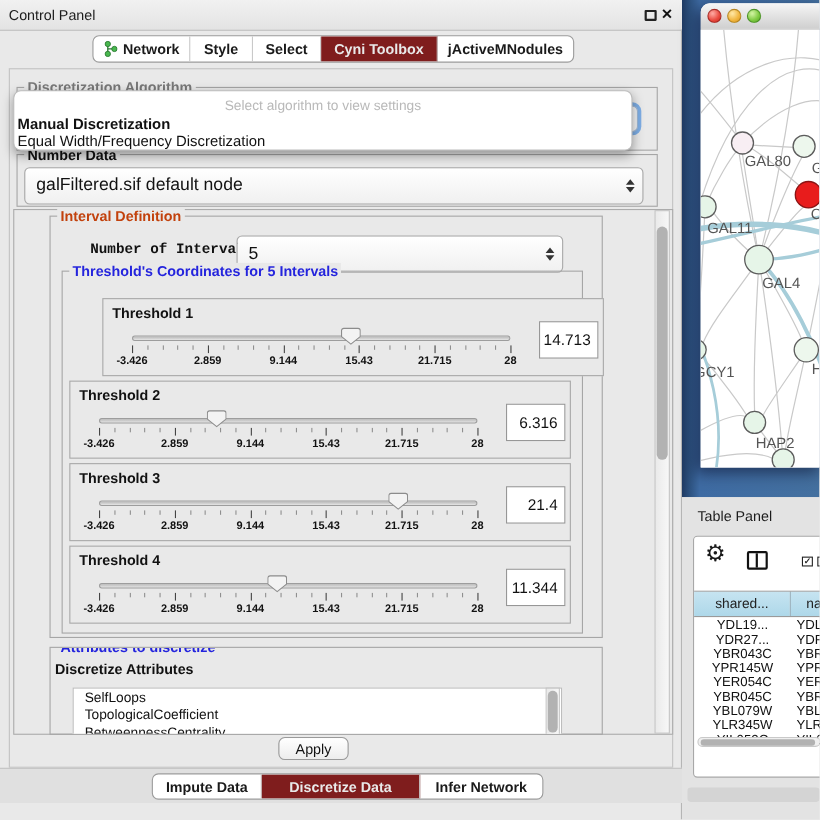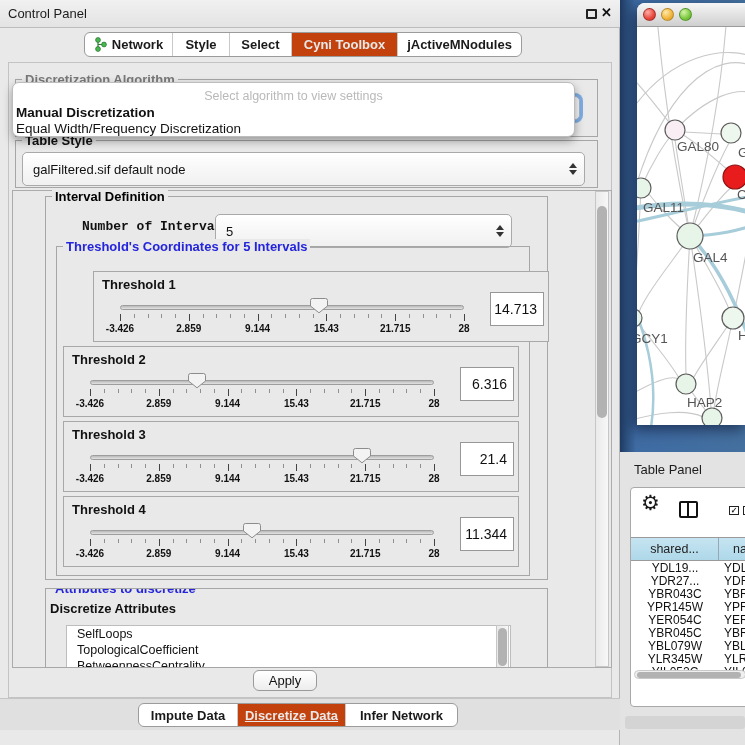--- a/index.html
+++ b/index.html
@@ -12,32 +12,32 @@
   .cp-titlebar { position:absolute; left:0; top:0; width:620px; height:28px;
     background:linear-gradient(#f1f1f1,#e3e3e3); border-bottom:1px solid #bdbdbd; }
   .cp-title { position:absolute; left:8px; top:6px; font-size:13px; color:#1c1c1c; }
   .float-icon { position:absolute; left:586px; top:9px; width:11px; height:10px; border:2px solid #222; border-radius:1px; }
   .close-icon { position:absolute; left:601px; top:5px; font-size:13px; font-weight:900; color:#111; }
 
   
   .seg { position:absolute; display:flex; background:#fff; border:1px solid #9b9b9b; border-radius:6px; overflow:hidden; height:25px; }
   .seg .s { display:flex; align-items:center; justify-content:center; font-size:13px; font-weight:700; color:#1a1a1a; border-right:1px solid #c9c9c9; padding:0 4px; }
   .seg .s:last-child { border-right:none; }
-  .seg .s.sel { background:#c2410c; color:#e9e9e9; }
+  .seg .s.sel { background:#7f1d1d; color:#e9e9e9; }
 
   
   .group { position:absolute; border:1px solid #a6a6a6; }
   .gtitle { position:absolute; top:-8px; left:6px; background:#e9e9e9; padding:0 3px; font-size:13px; font-weight:700; white-space:nowrap; }
-  .g-green { color:#000000; }
+  .g-green { color:#c2410c; }
   .g-blue { color:#2424dd; }
   .g-gray { color:#787878; }
   .g-black { color:#111; }
 
   
-  .combo { position:absolute; background:linear-gradient(#ffffff,#f0f0f0); border:1px solid #a9a9a9; border-radius:5px; font-size:13px; color:#111; display:flex; align-items:center; padding:16px 10px; }
+  .combo { position:absolute; background:linear-gradient(#ffffff,#f0f0f0); border:1px solid #a9a9a9; border-radius:5px; font-size:16px; color:#111; display:flex; align-items:center; padding:16px 10px; }
   .stepper { position:absolute; right:7px; top:50%; transform:translateY(-50%); width:8px; height:12px; }
   .stepper:before, .stepper:after { content:""; position:absolute; left:0; border-left:4px solid transparent; border-right:4px solid transparent; }
   .stepper:before { top:0; border-bottom:5px solid #333; }
   .stepper:after { bottom:0; border-top:5px solid #333; }
 
   
   .popup { position:absolute; left:12px; top:82px; width:563px; height:55px; background:#fff;
     border:1px solid #bcbcbc; border-radius:7px; box-shadow:0 4px 10px rgba(0,0,0,.35); z-index:60; }
   .popup .hint { position:absolute; top:6px; left:0; width:100%; text-align:center; font-size:12.5px; color:#b9b9b9; }
   .popup .opt { position:absolute; left:3px; font-size:13.5px; color:#111; }
@@ -136,21 +136,21 @@
     </div>
 
     <div style="position:absolute; left:8px; top:62px; width:604px; height:636px; border:1px solid #c3c3c3;"></div>
 
     <div class="group" style="left:15px; top:79px; width:583px; height:58px;">
       <span class="gtitle g-gray">Discretization Algorithm</span>
     </div>
     <div class="focus-combo"></div>
 
     <div class="group" style="left:15px; top:140px; width:583px; height:48px;">
-      <span class="gtitle g-black">Table Style</span>
+      <span class="gtitle g-black">Number Data</span>
     </div>
     <div class="combo" style="left:22px; top:152px; width:563px; height:23px;">
       <span>galFiltered.sif default node</span>
       <span class="stepper"></span>
     </div>
 
     <div class="popup">
       <div class="hint">Select algorithm to view settings</div>
       <div class="opt bold" style="top:22px;">Manual Discretization</div>
       <div class="opt" style="top:38px;">Equal Width/Frequency Discretization</div>
@@ -365,21 +365,21 @@
       <div class="vtrack" style="left:450px; top:36px; width:13px; height:49px;">
         <div class="vthumb" style="top:2px; height:38px;"></div>
       </div>
     </div>
 
     <div class="btn" style="left:253px; top:670px; width:64px; height:21px;">Apply</div>
 
     <div style="position:absolute; left:0; top:698px; width:620px; height:32px; background:#e0e0e0; border-top:1px solid #c4c4c4;"></div>
     <div class="seg" style="left:138px; top:703px; height:24px;">
       <span class="s" style="width:99px;">Impute Data</span>
-      <span class="s sel" style="width:108px;text-decoration:underline;">Discretize Data</span>
+      <span class="s sel" style="width:144px;">Discretize Data</span>
       <span class="s" style="width:111px;">Infer Network</span>
     </div>
   </div>
 
   <div class="desktop"></div>
 
   <div class="net-window">
     <div class="nw-titlebar">
       <span class="light l-red"></span>
       <span class="light l-yellow"></span>

